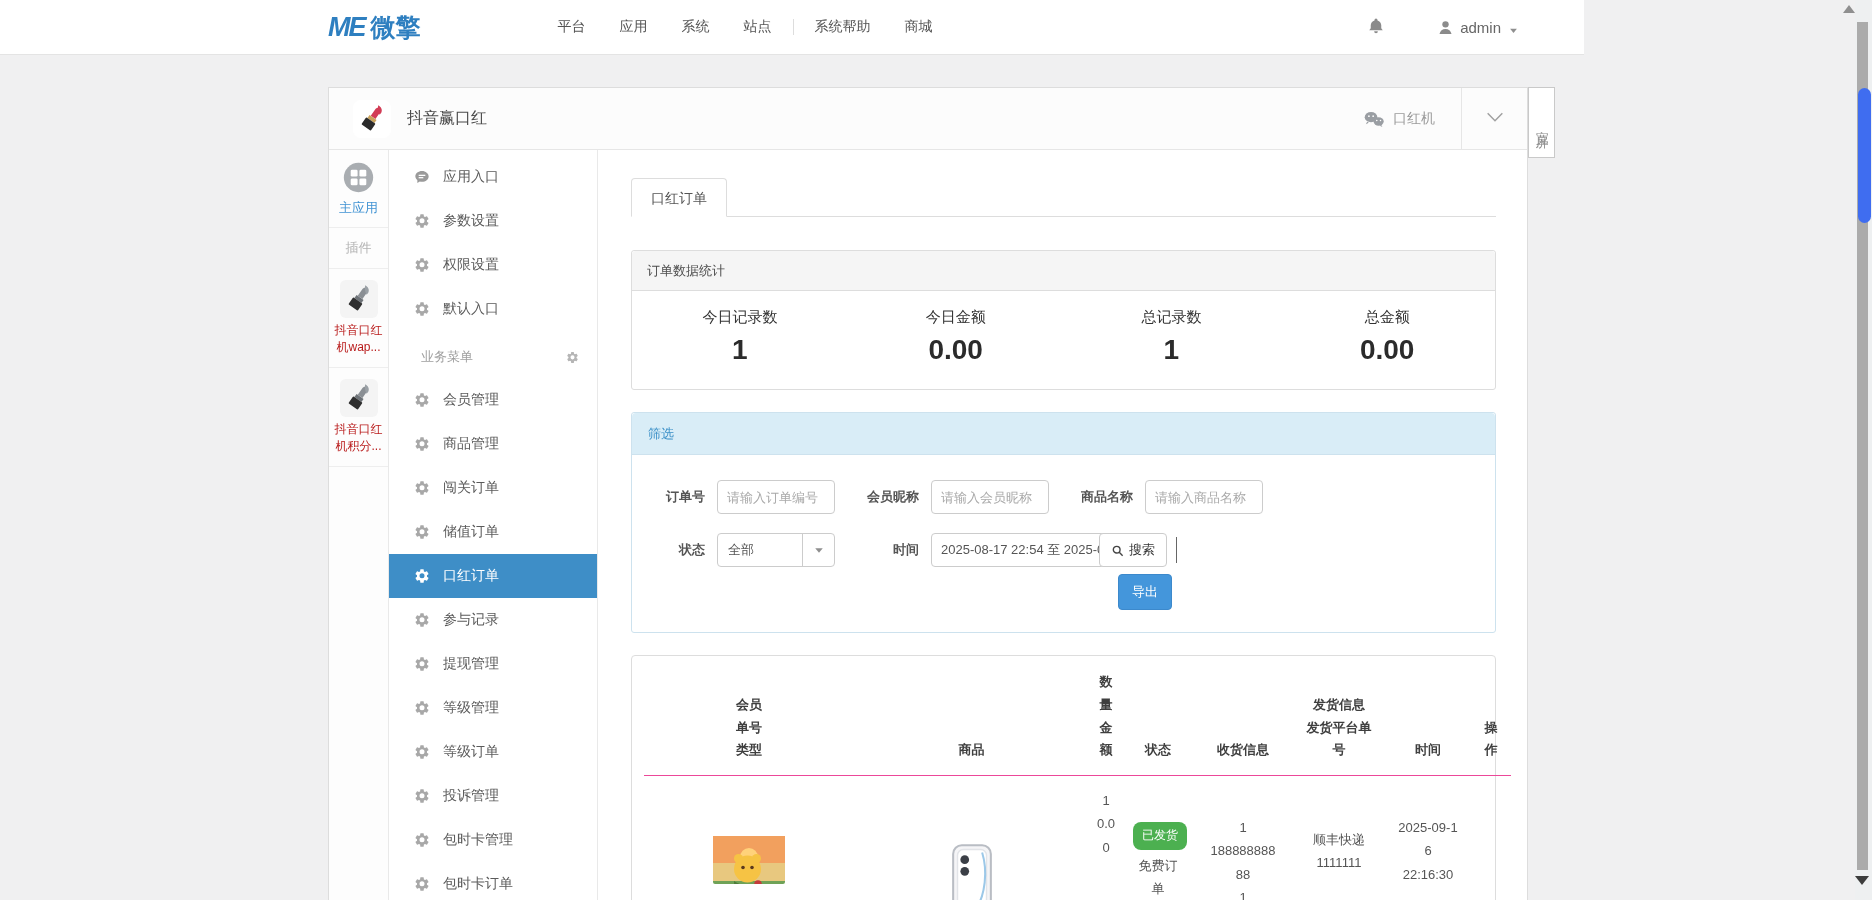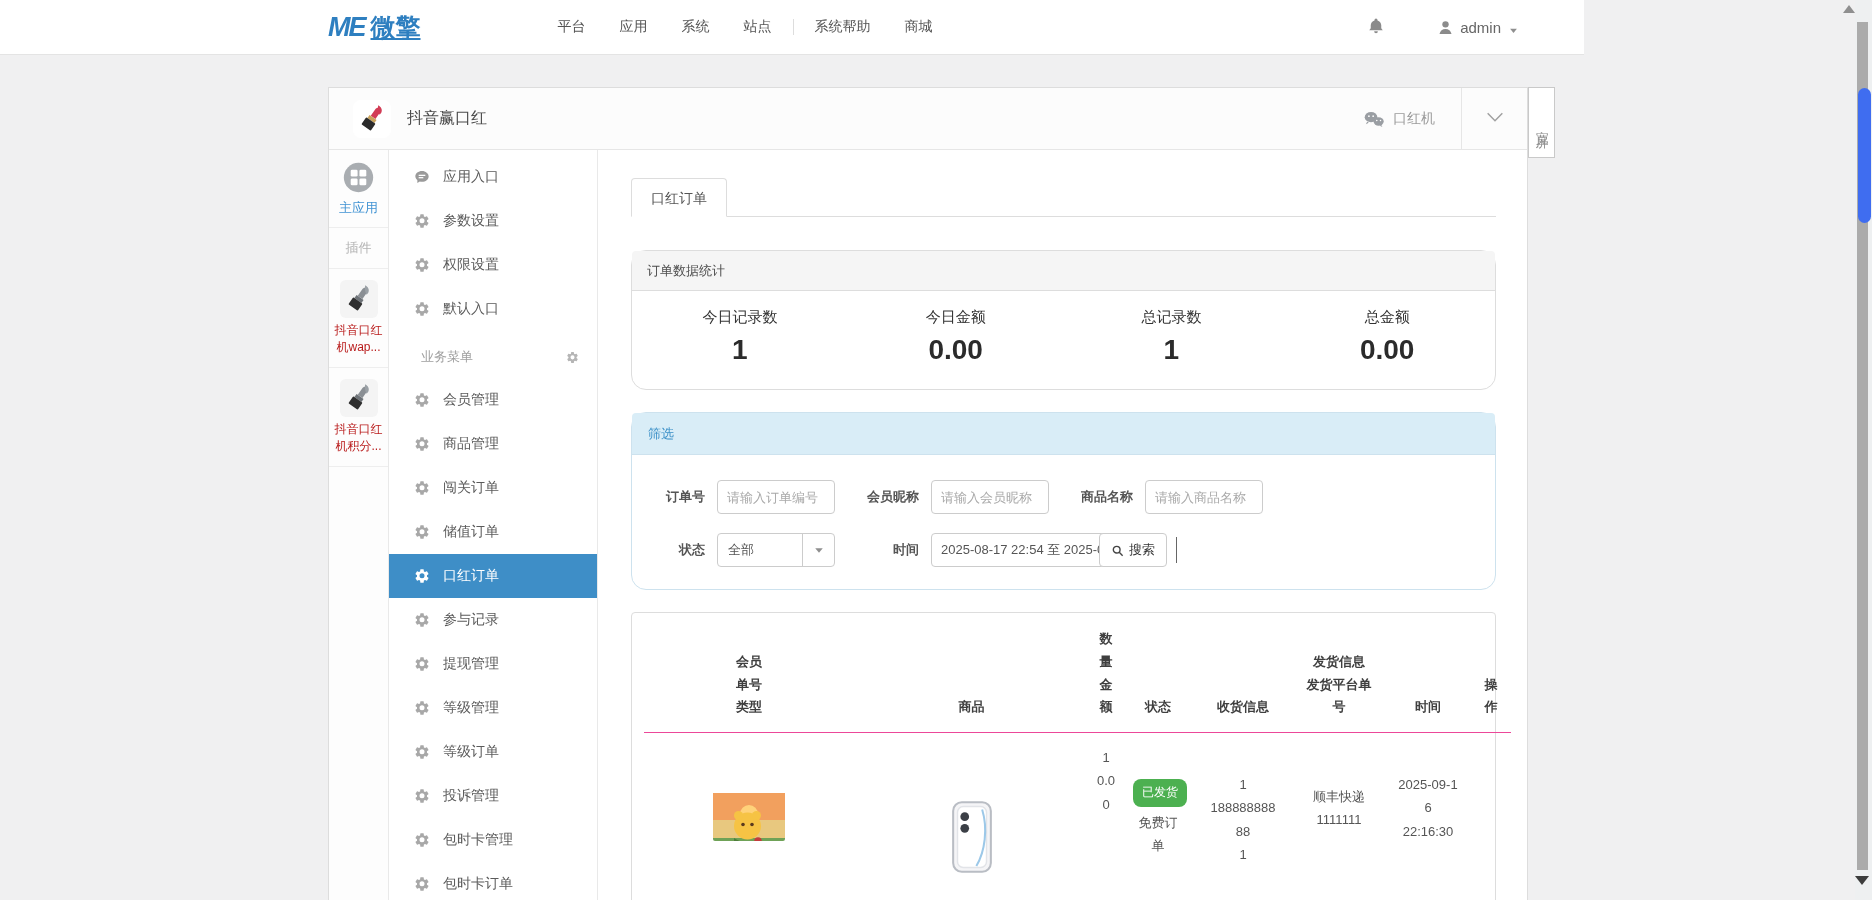--- a/index.html
+++ b/index.html
@@ -4,21 +4,21 @@
 <style>
   * { margin:0; padding:0; box-sizing:border-box; }
   html,body { width:1872px; height:900px; overflow:hidden; }
   body { font-family:"Liberation Sans","DejaVu Sans",sans-serif; background:#f0f0f1; color:#555; font-size:13px; }
 
   
   .topnav { position:absolute; left:0; top:0; width:1584px; height:55px; background:#fff; border-bottom:1px solid #e4e4e4; }
   .topnav-inner { position:relative; width:1200px; margin-left:328px; height:100%; display:flex; align-items:center; }
   .logo { display:flex; align-items:center; gap:6px; cursor:pointer; }
   .logo-mark { font-size:27px; font-weight:bold; font-style:italic; color:#2e7fc0; letter-spacing:-2px; }
-  .logo-text { font-size:25px; font-weight:bold; color:#2e7fc0;text-decoration:underline; }
+  .logo-text { font-size:25px; font-weight:bold; color:#2e7fc0; }
   .nav-menu { display:flex; align-items:center; margin-left:120px; }
   .nav-item { padding:0 17px; font-size:14px; color:#545454; cursor:pointer; }
   .nav-divider { width:1px; height:16px; background:#ddd; margin:0 4px; }
   .nav-right { position:absolute; right:10px; top:0; height:100%; display:flex; align-items:center; gap:52px; }
   .bell { width:18px; height:20px; cursor:pointer; }
   .user-box { display:flex; align-items:center; gap:6px; cursor:pointer; }
   .user-ic { width:17px; height:17px; }
   .user-name { font-size:15px; color:#666; }
   .caret { width:9px; height:9px; margin-left:2px; }
 
@@ -63,21 +63,21 @@
   .menu-sec { height:42px; display:flex; align-items:center; padding:0 18px 0 32px; color:#9f9f9f; font-size:13px; margin-top:5px;gap:36px; }
   .menu-sec .sec-lb { flex:1; }
   .menu-sec .sec-gear { width:13px; height:13px; color:#b5b5b5; cursor:pointer; }
   .menu-sec .sec-gear svg { width:13px; height:13px; }
 
   
   .content { flex:1; padding:28px 31px 0 33px; overflow:hidden; }
   .tabs { border-bottom:1px solid #ddd; height:39px; }
   .tab { display:inline-block; height:39px; line-height:38px; padding:0 19px; background:#fff; border:1px solid #ddd; border-bottom:1px solid #fff; border-radius:4px 4px 0 0; font-size:14px; color:#555; margin-bottom:-1px; cursor:pointer; }
 
-  .panel { border:1px solid #ddd; border-radius:15px; margin-top:33px; }
+  .panel { border:1px solid #ddd; border-radius:3px; margin-top:33px; }
   .panel-hd { height:40px; line-height:40px; padding:0 15px; background:#f5f5f5; border-bottom:1px solid #ddd; border-radius:4px 4px 0 0; color:#4c4c4c; font-size:13px; }
 
   .stats-body { display:flex; padding:17px 0 23px; }
   .stat { flex:1; text-align:center; }
   .stat-lb { font-size:15px; color:#333; margin-bottom:7px; }
   .stat-val { font-size:28px; font-weight:bold; color:#2b2b2b; }
 
   .panel.filter { margin-top:22px; border-color:#cde2ee; }
   .filter-hd { height:42px; line-height:42px; padding:0 16px; background:#d9edf7; border-bottom:1px solid #cde2ee; border-radius:4px 4px 0 0; color:#3a8fc7; font-size:13px; }
   .filter-body { padding:25px 31px 22px 33px; }
@@ -436,20 +436,23 @@
                 <span style="display:inline-flex;">
                     <svg viewBox="0 0 24 24" fill="none" stroke="#444" stroke-width="2.6">
                       <circle cx="10.5" cy="10.5" r="6.2"></circle>
                       <line x1="15.2" y1="15.2" x2="21.5" y2="21.5"></line>
                     </svg>
                   </span>
                 <span>搜索</span>
               </button>
               <span class="cursor-line"></span>
             </div>
+          </div>
+          <div class="frow-export">
+            <button class="btn-export">导出</button>
           </div>
         </div>
       </div>
 
       <div class="panel tbl">
         <table>
           <colgroup>
             <col class="c1">
               <col class="c2">
               <col class="c3">

